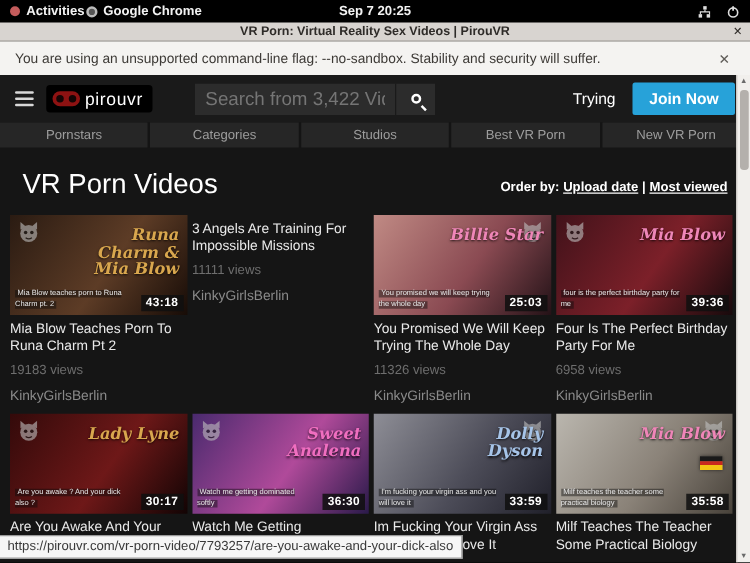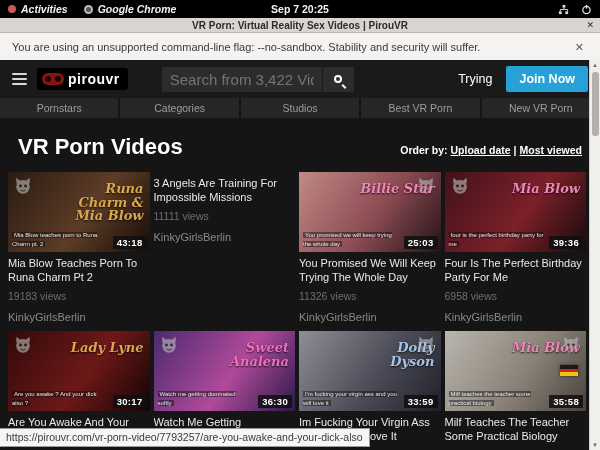--- a/index.html
+++ b/index.html
@@ -1,21 +1,21 @@
 <!DOCTYPE html>
 <html><head>
 <meta charset="utf-8">
 <style>
   * { margin:0; padding:0; box-sizing:border-box; }
   html,body { width:600px; height:450px; }
   body { font-family:"Liberation Sans", sans-serif; background:#000; overflow:hidden; position:relative; }
 
   
   .sysbar { height:18px; background:#000; color:#f2f2f2; display:flex; align-items:center; font-size:10.5px; position:relative; padding:0 8px; }
-  .sys-left { display:flex; align-items:center; gap:16px;font-style:italic; }
+  .sys-left { display:flex; align-items:center; gap:1px; }
   .sys-item { display:flex; align-items:center; gap:5px; font-weight:bold; }
   .act-dot { width:8px; height:8px; border-radius:50%; background:#c45c5c; }
   .chrome-dot { width:9px; height:9px; border-radius:50%; border:2px solid #bbb; background:#555; }
   .sys-clock { position:absolute; left:50%; transform:translateX(-50%); font-weight:bold; }
   .sys-right { margin-left:auto; display:flex; align-items:center; gap:12px; }
   .sys-right svg { display:block; }
 
   
   .titlebar { height:15px; background:#d8d4d0; border-bottom:1px solid #b8b4b0; display:flex; align-items:center; justify-content:center; position:relative; }
   .titlebar-text { font-size:10px; font-weight:bold; color:#2e2b28; }
@@ -29,35 +29,35 @@
   
   .site { position:absolute; top:60px; left:0; right:0; bottom:0; background:#151515; overflow:hidden; }
 
   .sitehead { height:38px; background:#1a1a1a; display:flex; align-items:center; padding:0 12px; gap:10px; }
   .burger { width:15px; display:flex; flex-direction:column; gap:2.5px; padding:2px 0; }
   .burger span { height:2.5px; background:#d8d8d8; border-radius:1px; }
   .logo { display:flex; align-items:center; gap:4px; background:#000; padding:3px 8px 3px 5px; border-radius:3px; }
   .goggles { width:22px; height:12px; background:#8d1212; border-radius:6px; position:relative; }
   .goggles::before, .goggles::after { content:""; position:absolute; top:3px; width:6px; height:6px; border-radius:50%; background:#150505; }
   .goggles::before { left:3px; } .goggles::after { right:3px; }
-  .logo-text { color:#fff; font-weight:bold; font-size:14px; letter-spacing:.5px; }
+  .logo-text { color:#fff; font-weight:normal; font-size:14px; letter-spacing:.5px; }
   .searchwrap { display:flex; margin-left:24px; }
   .search-input { width:160px; height:25px; background:#2c2c2c; border:none; outline:none; color:#9a9a9a; font-size:15px; padding:0 8px; font-family:"Liberation Sans", sans-serif; }
   .search-btn { width:32px; height:25px; background:#2c2c2c; border-left:1px solid #1a1a1a; display:flex; align-items:center; justify-content:center; }
   .mag { width:8px; height:8px; border:2px solid #fff; border-radius:50%; position:relative; }
   .mag::after { content:""; position:absolute; width:2px; height:5px; background:#fff; left:7px; top:7px; transform:rotate(-45deg); }
   .headright { margin-left:auto; display:flex; align-items:center; gap:14px; }
   .login { color:#fff; font-size:12.5px; }
   .joinbtn { background:#27a2d9; color:#fff; font-size:12.5px; padding:6px 13px; border-radius:2px; font-weight:bold; }
 
   .sitenav { height:20px; display:flex; background:#141414; gap:2px; }
   .nav-item { flex:1; background:#262626; color:#9d9d9d; font-size:10.5px; font-weight:normal; display:flex; align-items:center; justify-content:center; }
 
   .headline { display:flex; align-items:flex-end; padding:16px 18px 12px 18px; }
-  .page-title { color:#fff; font-size:22px; font-weight:700; }
+  .page-title { color:#fff; font-size:22px; font-weight:400; }
   .orderby { margin-left:auto; color:#fff; font-size:10.5px; font-weight:bold; padding-bottom:4px; }
   .orderby a { color:#fff; text-decoration:underline; }
   .order-sep { margin:0 3px; }
 
   
   .grid { display:grid; grid-template-columns:repeat(4,1fr); column-gap:4px; row-gap:8px; margin:0 14px 0 8px; }
   .card { overflow:visible; }
   .thumb { height:80px; position:relative; overflow:hidden; }
   .thumb-name { position:absolute; top:10px; right:6px; font-family:"DejaVu Serif", serif; font-style:italic; font-weight:bold; font-size:13px; text-align:right; line-height:1.05; max-width:80px; text-shadow:0 1px 2px rgba(0,0,0,.8); }
   .caption { position:absolute; bottom:4px; left:4px; right:42px; font-size:6px; color:#e8e8e8; line-height:1.4; }

